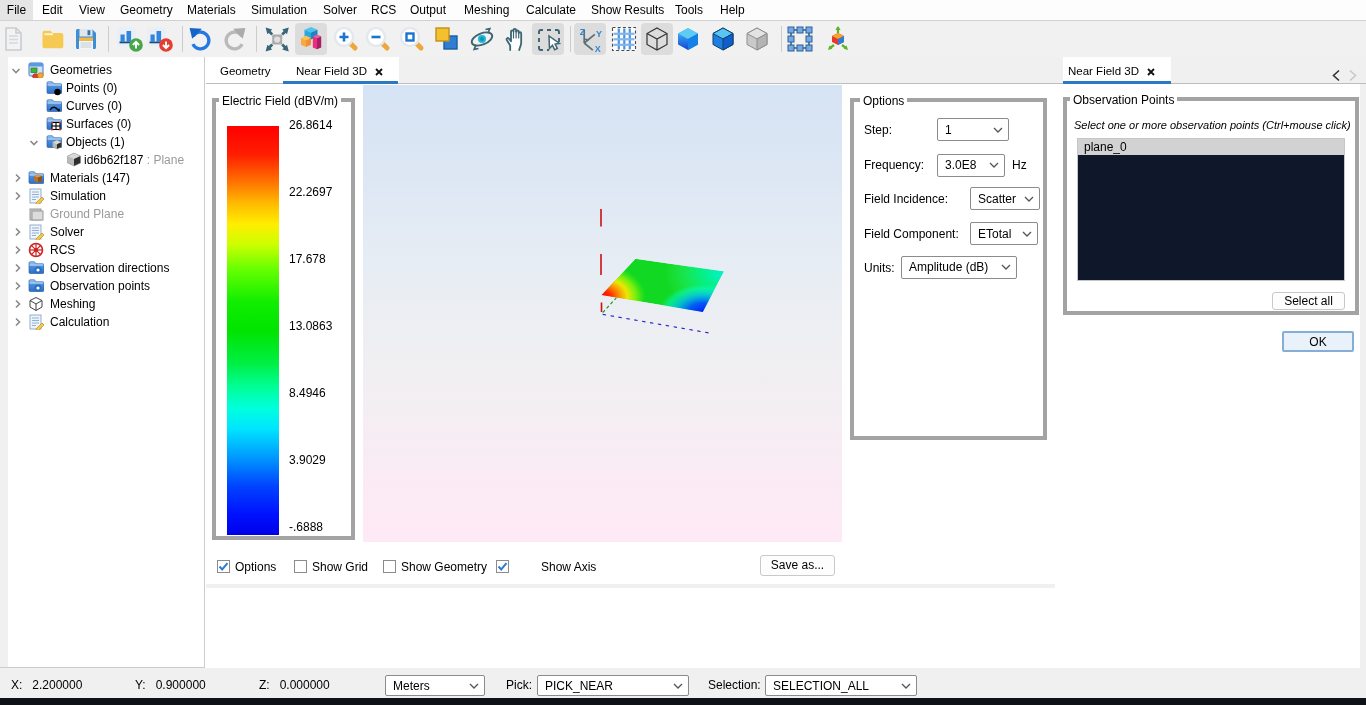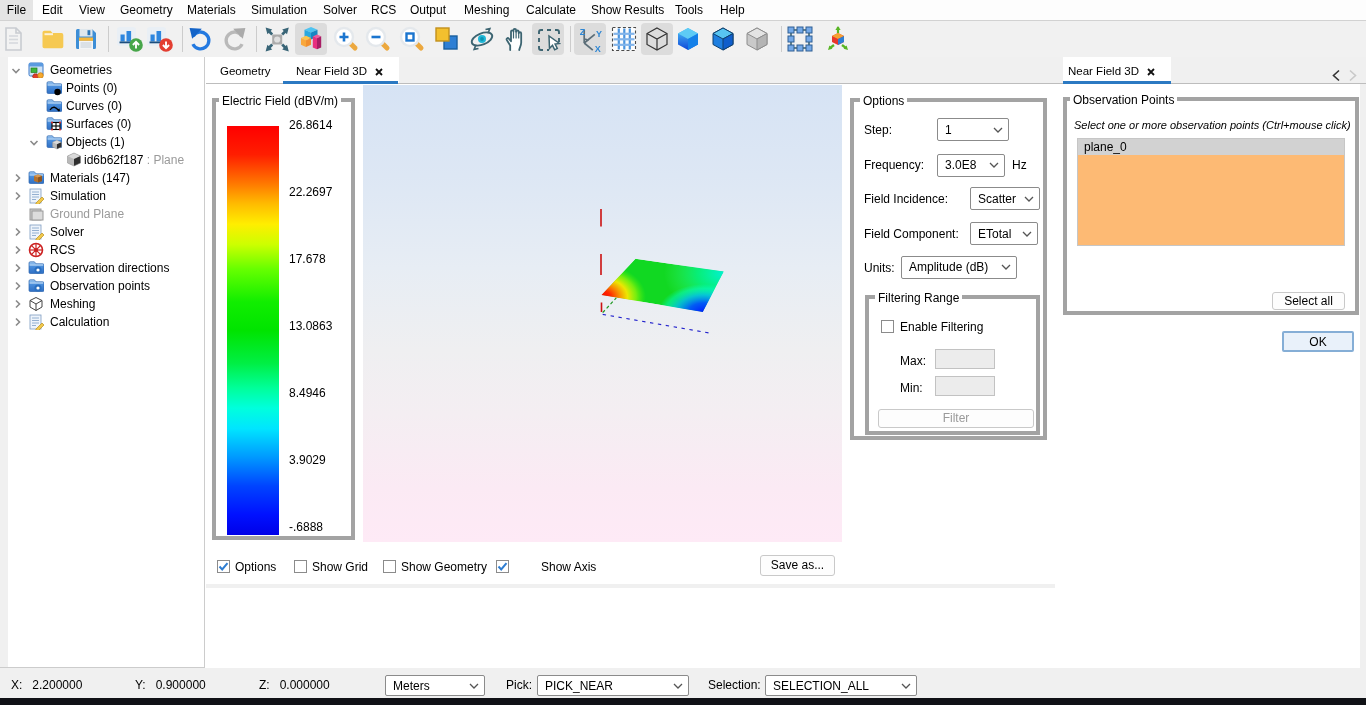--- a/index.html
+++ b/index.html
@@ -653,36 +653,26 @@
           <path d="M1 1 L5 5 L9 1" stroke="#555" fill="none" stroke-width="1.3"></path>
         </svg>
       </div>
     <div class="lbl" style="left:10px; top:159px;">Units:</div>
     <div class="dd" style="left:47px; top:153.5px; width:116px; height:23px;">
         <span class="txt">Amplitude (dB)</span>
         <svg width="10" height="6" viewBox="0 0 10 6">
           <path d="M1 1 L5 5 L9 1" stroke="#555" fill="none" stroke-width="1.3"></path>
         </svg>
       </div>
-    <div class="gbox" style="left:11px; top:193px; width:175px; height:140px;">
-      <span class="glabel">Filtering Range</span>
-      <div class="cb" style="left:12px; top:21px;"></div>
-      <div class="lbl" style="left:31px; top:21px;">Enable Filtering</div>
-      <div class="lbl" style="left:31px; top:55px;">Max:</div>
-      <div style="position:absolute; left:66px; top:50px; width:60px; height:20px; background:#ececec; border:1px solid #c2c2c2;"></div>
-      <div class="lbl" style="left:31px; top:82px;">Min:</div>
-      <div style="position:absolute; left:66px; top:77px; width:60px; height:20px; background:#ececec; border:1px solid #c2c2c2;"></div>
-      <div class="btn" style="left:9px; top:110px; width:156px; height:19px; line-height:17px; color:#9a9a9a;">Filter</div>
-    </div>
   </div>
 
   <div class="gbox" style="left:1063px; top:97px; width:296px; height:218px;">
     <span class="glabel" style="left:3px;">Observation Points</span>
     <div class="lbl" style="left:7px; top:18px; font-style:italic; font-size:11px;">Select one or more observation points (Ctrl+mouse click)</div>
-    <div style="position:absolute; left:10px; top:37px; width:268px; height:108px; background:#fdba74; border:1px solid #c6c6c6;">
+    <div style="position:absolute; left:10px; top:37px; width:268px; height:143px; background:#0f172a; border:1px solid #c6c6c6;">
       <div style="position:absolute; left:0; top:0; width:266px; height:16px; background:#d2d2d2; font-size:12px; line-height:16px; padding-left:6px;">plane_0</div>
     </div>
     <div class="btn" style="left:205px; top:191px; width:73px; height:18px; line-height:16px;">Select all</div>
   </div>
   <div class="btn" style="left:1282px; top:331px; width:72px; height:21px; line-height:19px; background:#e9f1fa; border:2px solid #85aed6; border-radius:2px;">OK</div>
 
   <div class="cb" style="left:217px; top:560px;">
       <svg width="11" height="11" viewBox="0 0 11 11" style="position:absolute;left:0;top:0;">
         <path d="M1.5 5.5 L4.2 8.4 L9.5 2.2" fill="none" stroke="#2e7dd1" stroke-width="2"></path>
       </svg>

